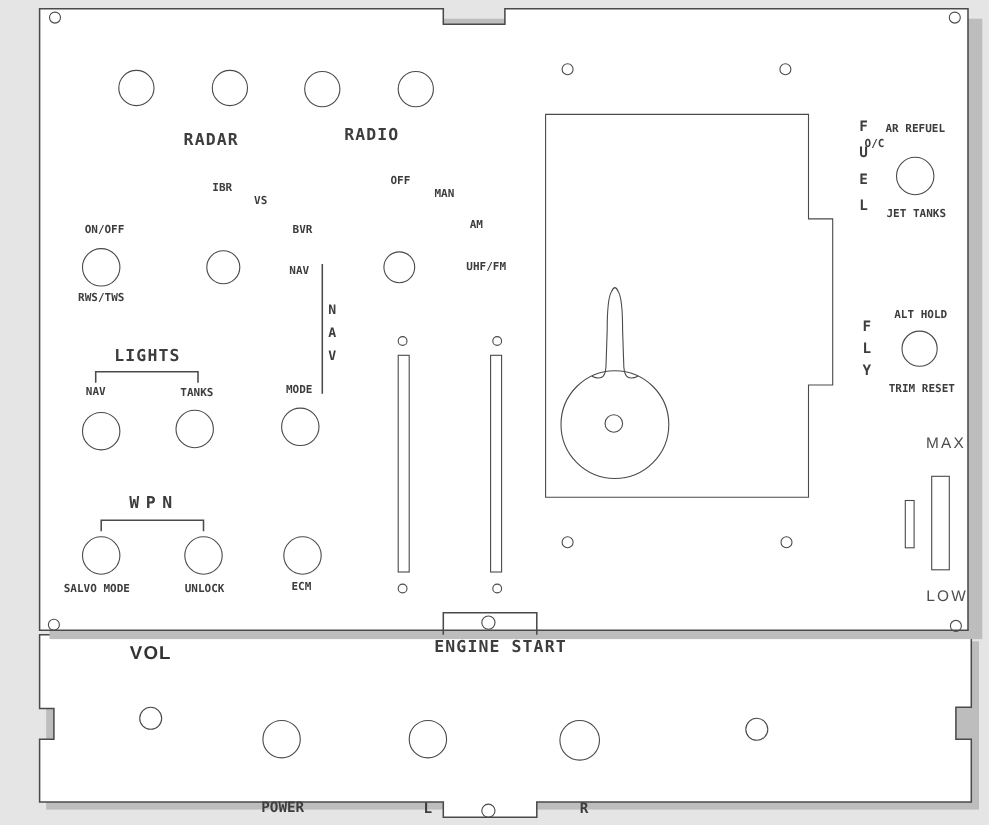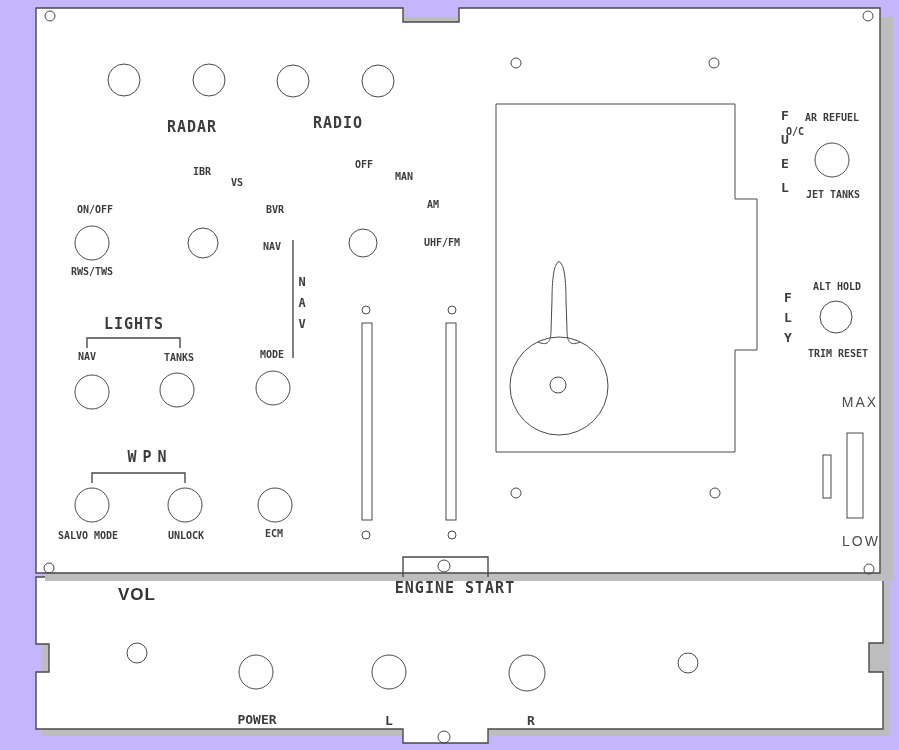--- a/index.html
+++ b/index.html
@@ -1,24 +1,24 @@
 <!DOCTYPE html>
 <html><head>
 <meta charset="utf-8">
 <style>
   html,body{margin:0;padding:0;background:#ffffff;}
-  #stage{position:relative;width:899px;height:750px;background:#c4b5fd;overflow:hidden;
+  #stage{position:relative;width:899px;height:750px;background:#e5e5e5;overflow:hidden;
          font-family:"DejaVu Sans Mono", monospace;}
   #stage svg{position:absolute;left:0;top:0;}
   .label{position:absolute;transform:translate(-50%,-50%);white-space:nowrap;
          color:#3d3d3d;line-height:1;}
   .cad{font-family:"DejaVu Sans Mono", monospace;font-weight:700;}
   .t15{font-size:15px;letter-spacing:1px;}
   .t12{font-size:10px;letter-spacing:0;}
-  .t13{font-size:13px;}
+  .t13{font-size:13px;margin-top:16px;}
   .wide{letter-spacing:6px;}
   .vert{writing-mode:vertical-lr;text-orientation:upright;}
   .fuelv{font-size:13px;letter-spacing:9px;}
   .flyv{font-size:13px;letter-spacing:5px;}
   .navv{font-size:12px;letter-spacing:7px;}
   .ann{font-family:"Liberation Sans", sans-serif;color:#4d4d4d;font-size:14px;letter-spacing:2px;padding-left:16px;}
   .annbold{font-family:"Liberation Sans", sans-serif;color:#333333;font-size:17px;font-weight:700;letter-spacing:1px;}
 </style>
 </head>
 <body>
@@ -111,21 +111,21 @@
 <div class="label cad t12" style="left:433px;top:205px">AM</div>
 <div class="label cad t12" style="left:442px;top:243px">UHF/FM</div>
 
 <div class="label cad vert navv" style="left:302px;top:306px">NAV</div>
 <div class="label cad t12" style="left:272px;top:355px">MODE</div>
 
 <div class="label cad t15" style="left:134px;top:324px">LIGHTS</div>
 <div class="label cad t12" style="left:87px;top:357px">NAV</div>
 <div class="label cad t12" style="left:179px;top:358px">TANKS</div>
 
-<div class="label cad t15 wide" style="left:150px;top:457px">WPN</div>
+<div class="label cad t15 wide" style="left:140px;top:457px">WPN</div>
 <div class="label cad t12" style="left:88px;top:536px">SALVO MODE</div>
 <div class="label cad t12" style="left:186px;top:536px">UNLOCK</div>
 <div class="label cad t12" style="left:274px;top:534px">ECM</div>
 
 <div class="label cad vert fuelv" style="left:785px;top:156px">FUEL</div>
 <div class="label cad t12" style="left:832px;top:118px">AR REFUEL</div>
 <div class="label cad t12" style="left:795px;top:132px">O/C</div>
 <div class="label cad t12" style="left:833px;top:195px">JET TANKS</div>
 
 <div class="label cad vert flyv" style="left:788px;top:320px">FLY</div>

